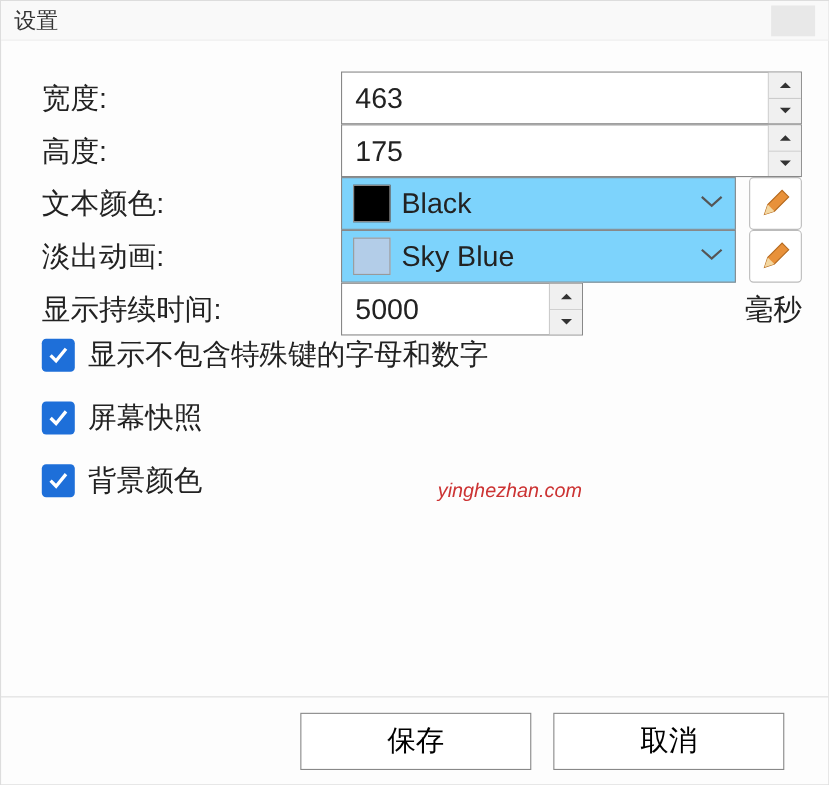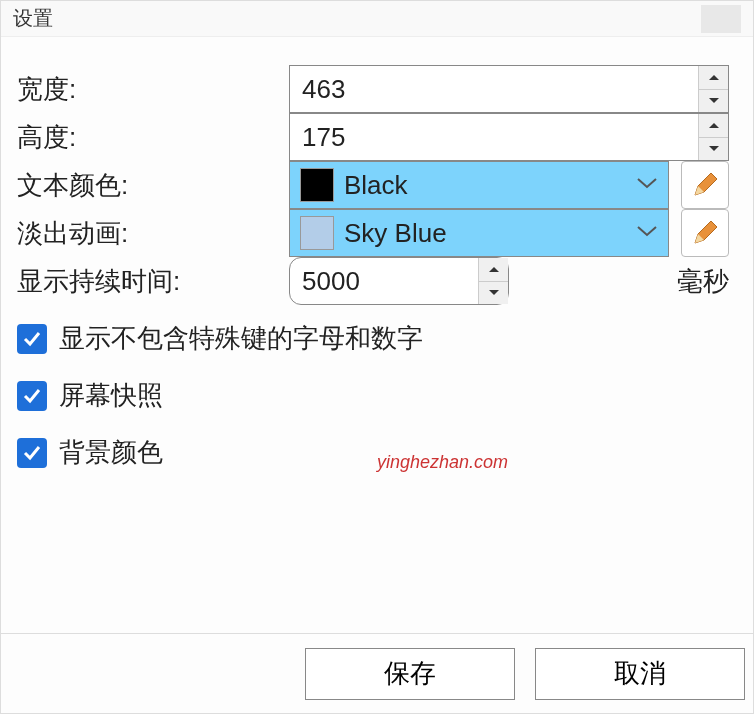--- a/index.html
+++ b/index.html
@@ -30,21 +30,21 @@
       color: #333;
     }
     .titlebar .close-area {
       margin-left: auto;
       width: 40px;
       height: 28px;
       background: #e8e8e8;
     }
     .content {
       flex: 1;
-      padding: 28px 24px 12px 16px;
+      padding: 28px 24px 12px 37px;
       display: flex;
       flex-direction: column;
     }
     .form-row {
       display: flex;
       align-items: center;
       gap: 12px;
     }
     .form-row label {
       width: 260px;
@@ -114,21 +114,21 @@
       height: 48px;
       border: 1px solid #bbb;
       border-radius: 4px;
       background: #fff;
       display: flex;
       align-items: center;
       justify-content: center;
       cursor: pointer;
     }
     .duration-row label { width: 260px; }
-    .duration-row .spinner { flex: 0 0 220px; border-radius: 12px; }
+    .duration-row .spinner { flex: 0 0 220px; }
     .duration-row .unit {
       margin-left: auto;
       font-size: 26px;
       color: #222;
     }
     .checkbox-row {
       display: flex;
       align-items: center;
       gap: 12px;
     }
@@ -140,36 +140,36 @@
       display: flex;
       align-items: center;
       justify-content: center;
       cursor: pointer;
     }
     .checkbox svg { width: 20px; height: 20px; }
     .checkbox-row .cb-label {
       font-size: 26px;
       color: #222;
     }
-    .checks { display: flex; flex-direction: column; gap: 22px; margin-top: 16px; }
+    .checks { display: flex; flex-direction: column; gap: 22px; margin-top: 0; }
     .watermark {
       color: #c33;
       font-size: 18px;
       font-style: italic;
       margin-left: 360px;
       margin-top: -18px;
     }
     .footer {
       height: 80px;
       border-top: 1px solid #ddd;
       display: flex;
       align-items: center;
       justify-content: flex-end;
       gap: 20px;
-      padding: 0 8px;
+      padding: 0 40px;
     }
     .footer button {
       width: 210px;
       height: 52px;
       font-size: 26px;
       background: #fff;
       border: 1px solid #888;
       cursor: pointer;
       font-family: inherit;
     }

